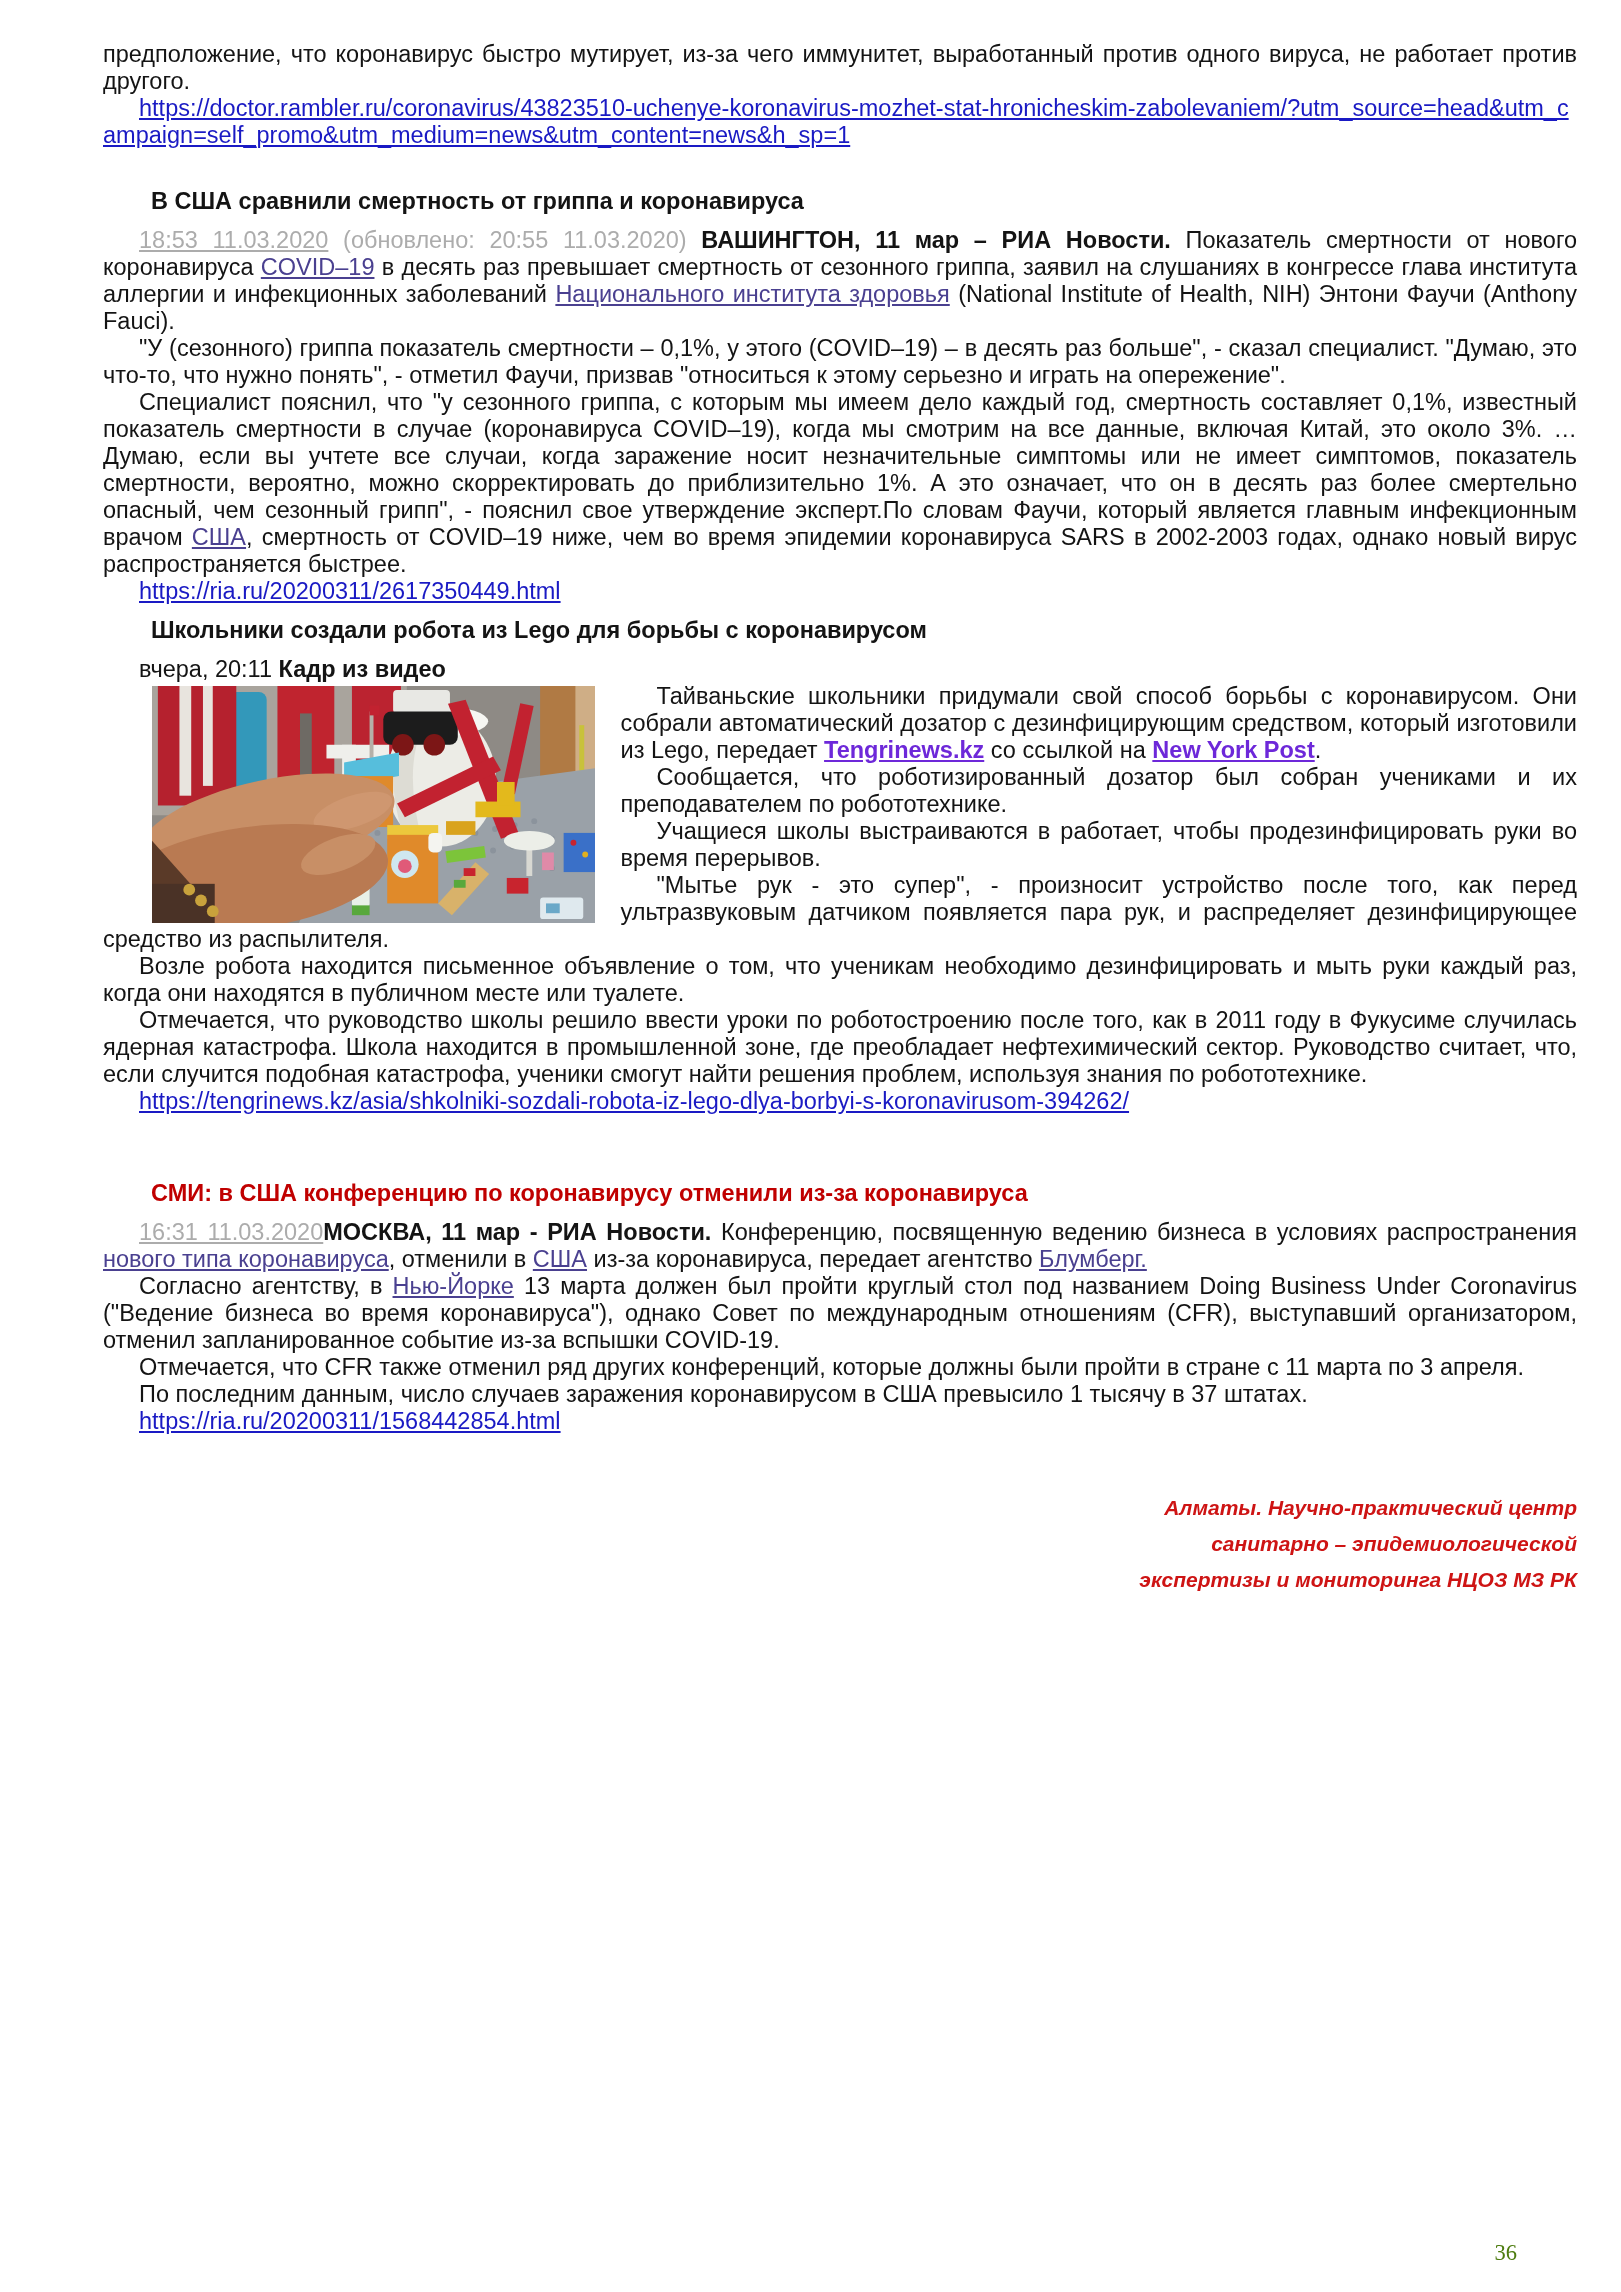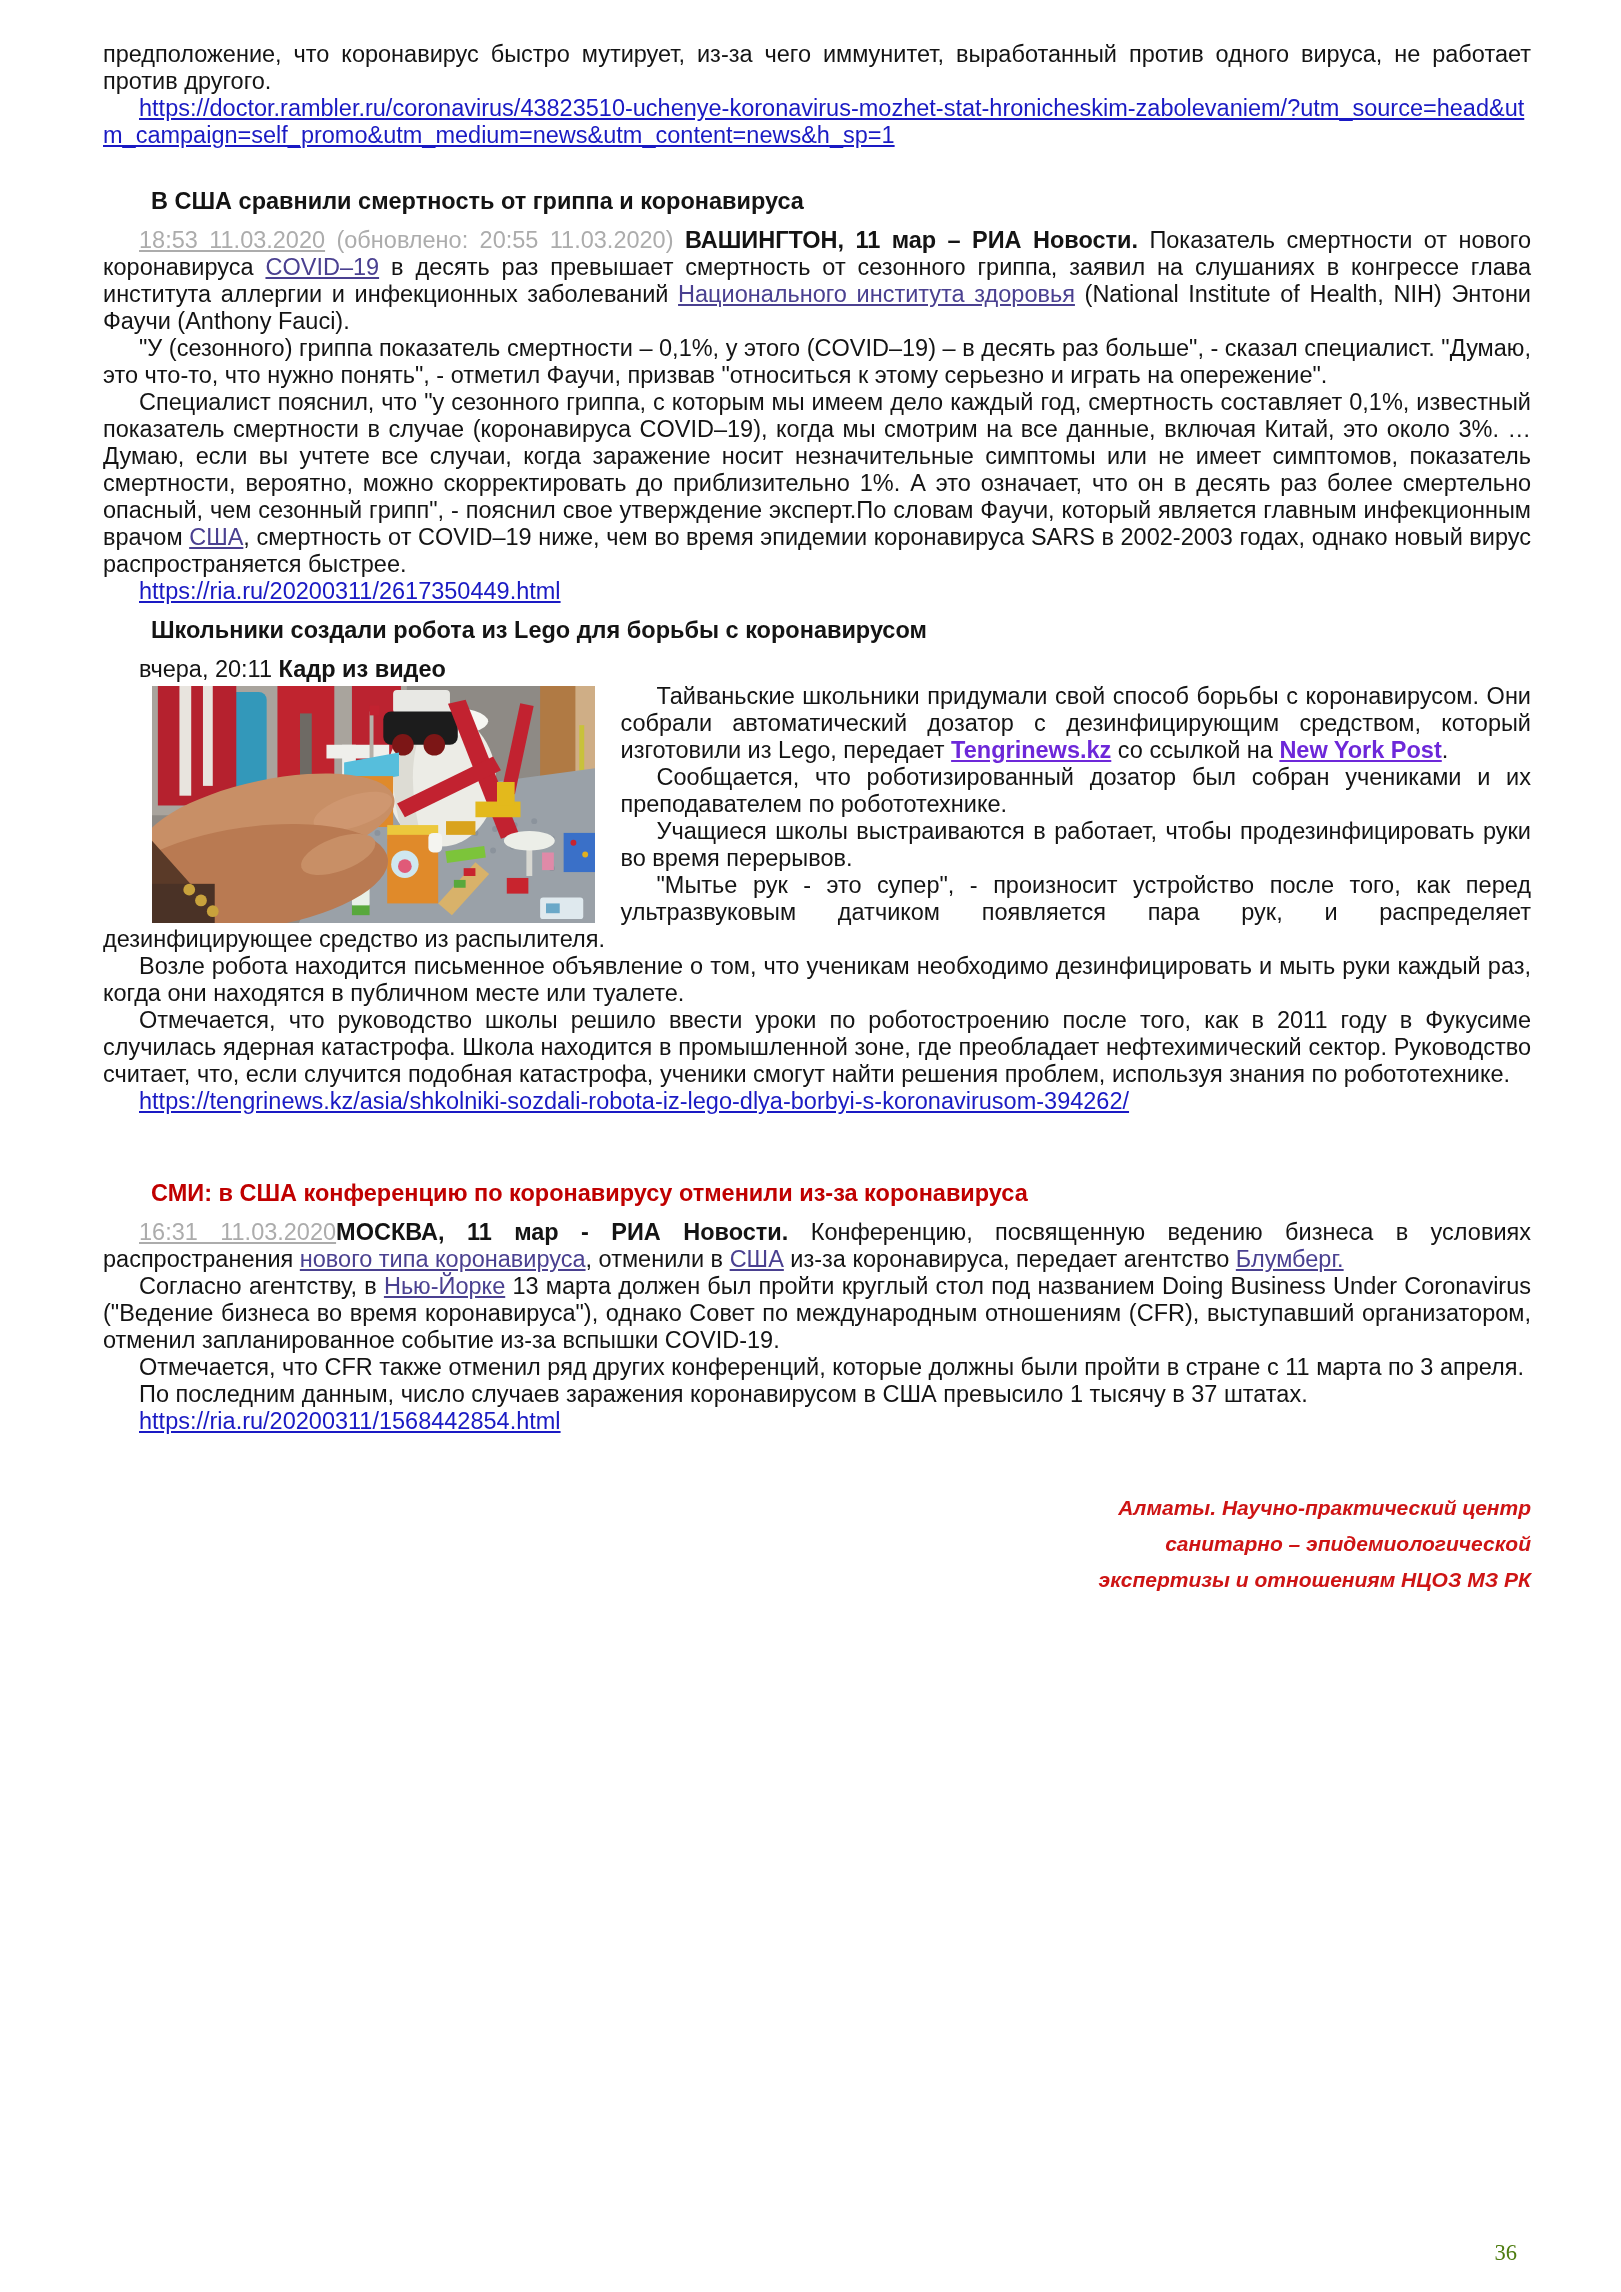--- a/index.html
+++ b/index.html
@@ -2,21 +2,21 @@
 <html lang="ru"><head>
 <meta charset="utf-8">
 <style>
   html,body{margin:0;padding:0;background:#ffffff;}
   .page{
     position:relative;
     width:1621px;height:2293px;
     margin:0 auto;
     background:#ffffff;
     box-sizing:border-box;
-    padding:41px 90px 0 103px;
+    padding:41px 44px 0 103px;
     font-family:"Liberation Sans","DejaVu Sans",sans-serif;
     font-size:23.5px;line-height:27px;color:#141414;
   }
   p{margin:0;}
   .j{text-align:justify;}
   .ind{text-indent:36px;}
   .sp{height:26.5px;}
   .head{font-weight:bold;text-indent:36px;margin:12px;}
   .red{color:#C00000;}
   a{cursor:pointer;}
@@ -185,19 +185,19 @@
   <p class="head red">СМИ: в США конференцию по коронавирусу отменили из-за коронавируса</p>
   <p class="j ind"><a class="seg-gl">16:31 11.03.2020</a><span class="seg-b">МОСКВА, 11 мар - РИА Новости. </span><span class="seg-n">Конференцию, посвященную ведению бизнеса в условиях распространения </span><a class="seg-v">нового типа коронавируса</a><span class="seg-n">, отменили в </span><a class="seg-v">США</a><span class="seg-n"> из-за коронавируса, передает агентство </span><a class="seg-v">Блумберг.</a></p>
   <p class="j ind"><span class="seg-n">Согласно агентству, в </span><a class="seg-v">Нью-Йорке</a><span class="seg-n"> 13 марта должен был пройти круглый стол под названием Doing Business Under Coronavirus ("Ведение бизнеса во время коронавируса"), однако Совет по международным отношениям (CFR), выступавший организатором, отменил запланированное событие из-за вспышки COVID-19.</span></p>
   <p class="j ind"><span class="seg-n">Отмечается, что CFR также отменил ряд других конференций, которые должны были пройти в стране с 11 марта по 3 апреля.</span></p>
   <p class="j ind"><span class="seg-n">По последним данным, число случаев заражения коронавирусом в США превысило 1 тысячу в 37 штатах.</span></p>
   <p class="linkline"><a class="seg-link">https://ria.ru/20200311/1568442854.html</a></p>
 
   <div class="sig">
     <div>Алматы. Научно-практический центр</div>
     <div>санитарно – эпидемиологической</div>
-    <div>экспертизы и отношениям НЦОЗ МЗ РК</div>
+    <div>экспертизы и мониторинга НЦОЗ МЗ РК</div>
   </div>
 
   <div class="pagenum">36</div>
 
 </div>
 
 
 </body></html>

